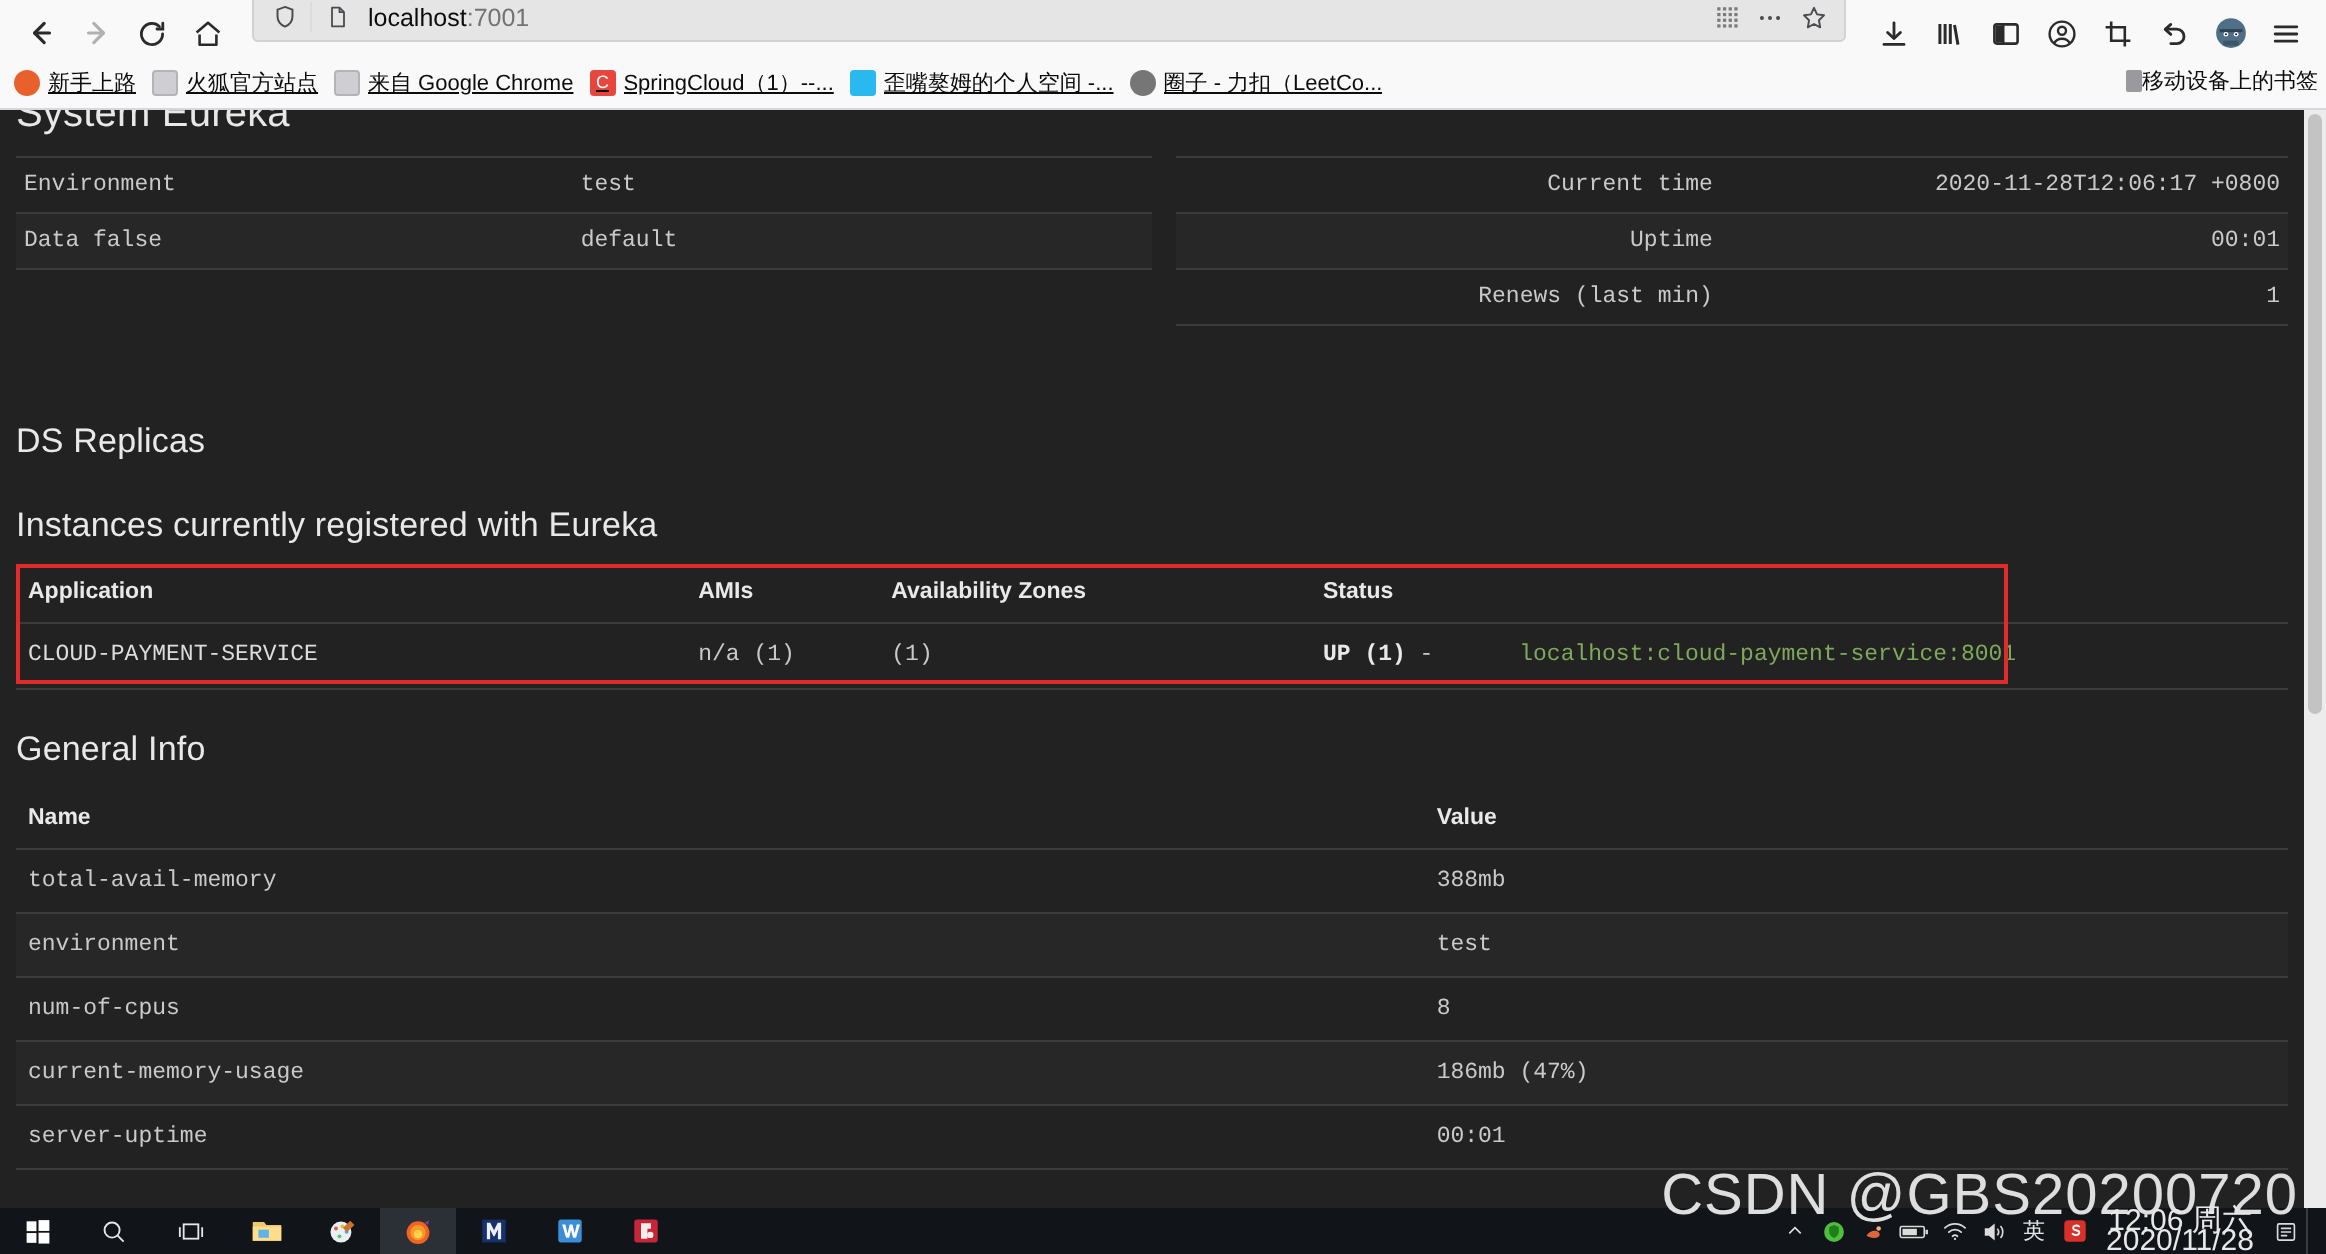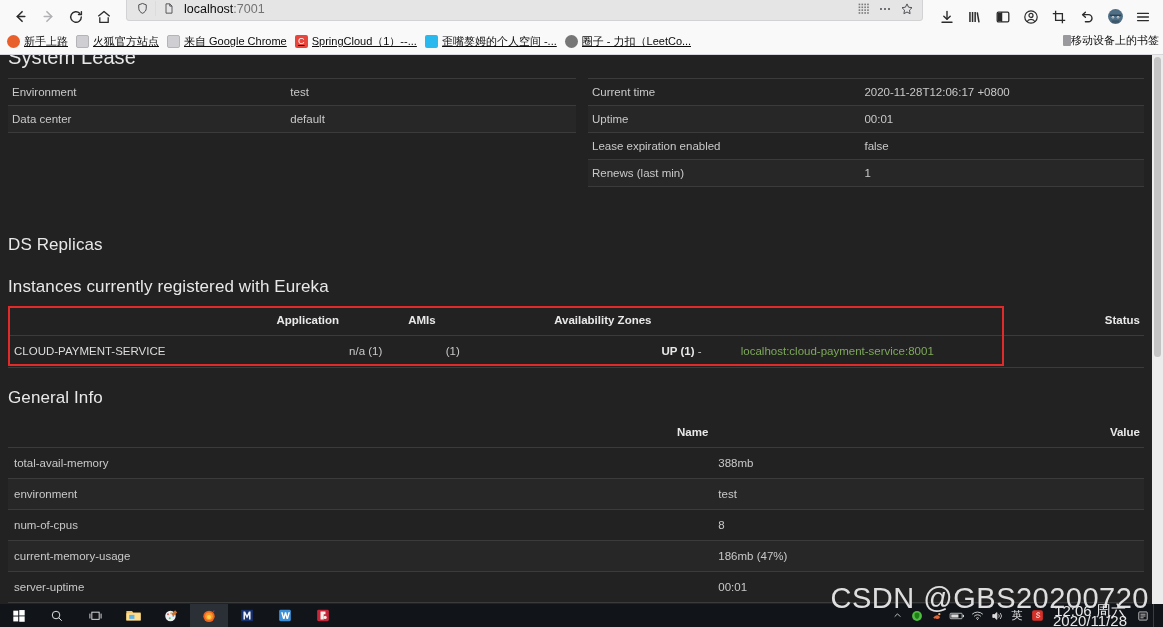--- a/index.html
+++ b/index.html
@@ -135,39 +135,40 @@
     font-weight: normal;
     color: #e8e8e8;
     margin: 0 0 9px 0;
     padding: 0;
     letter-spacing: .1px;
   }
   h1.section.sub { font-size: 17px; }
 
   .cols { display: flex; gap: 0; }
   .col { width: 50%; }
-  .col.right { padding-left: 12px; }
+  .col.right { padding-left: 12px; text-align: right; }
 
   table.eu {
     width: 100%;
     border-collapse: collapse;
     font-size: 11.5px;
   }
   table.eu th {
-    text-align: right;
+    text-align: left;
     font-weight: bold;
     color: #e9e9e9;
     padding: 7px 4px;
     border-bottom: 1px solid #3b3b3b;
   }
   table.eu td {
     padding: 7px 4px;
     color: #c9c9c9;
     border-bottom: 1px solid #3b3b3b;
     vertical-align: middle;
+    font-family: Liberation Mono, monospace;
   }
   table.eu tr:first-child td { border-top: 1px solid #3b3b3b; }
   table.eu tr:nth-child(even) td { background: #272727; }
 
   
   .kv td.k { width: 49%; }
   .kv td.v { color: #c9c9c9; }
 
   .spacer-block { height: 48px; }
 
@@ -448,52 +449,48 @@
     <div id="bm-mobile">
       <span class="bm-ico" style="background:#9a9a9e;width:8px;height:11px;border-radius:1px"></span>
       <span class="bm-label">移动设备上的书签</span>
     </div>
   </div>
 </div>
 
 <div id="viewport">
   <div id="page">
 
-    <h1 class="section">System Lease</h1>
+    <h1 class="section">System Eureka</h1>
 
     <div class="cols">
       <div class="col">
         <table class="eu kv">
           <tbody>
             <tr>
               <td class="k">Environment</td>
               <td class="v">test</td>
             </tr>
             <tr>
-              <td class="k">Data center</td>
+              <td class="k">Data false</td>
               <td class="v">default</td>
             </tr>
           </tbody>
         </table>
       </div>
 
       <div class="col right">
         <table class="eu kv">
           <tbody>
             <tr>
               <td class="k">Current time</td>
               <td class="v">2020-11-28T12:06:17 +0800</td>
             </tr>
             <tr>
               <td class="k">Uptime</td>
               <td class="v">00:01</td>
-            </tr>
-            <tr>
-              <td class="k">Lease expiration enabled</td>
-              <td class="v">false</td>
             </tr>
             <tr>
               <td class="k">Renews (last min)</td>
               <td class="v">1</td>
             </tr>
           </tbody>
         </table>
       </div>
     </div>
 

